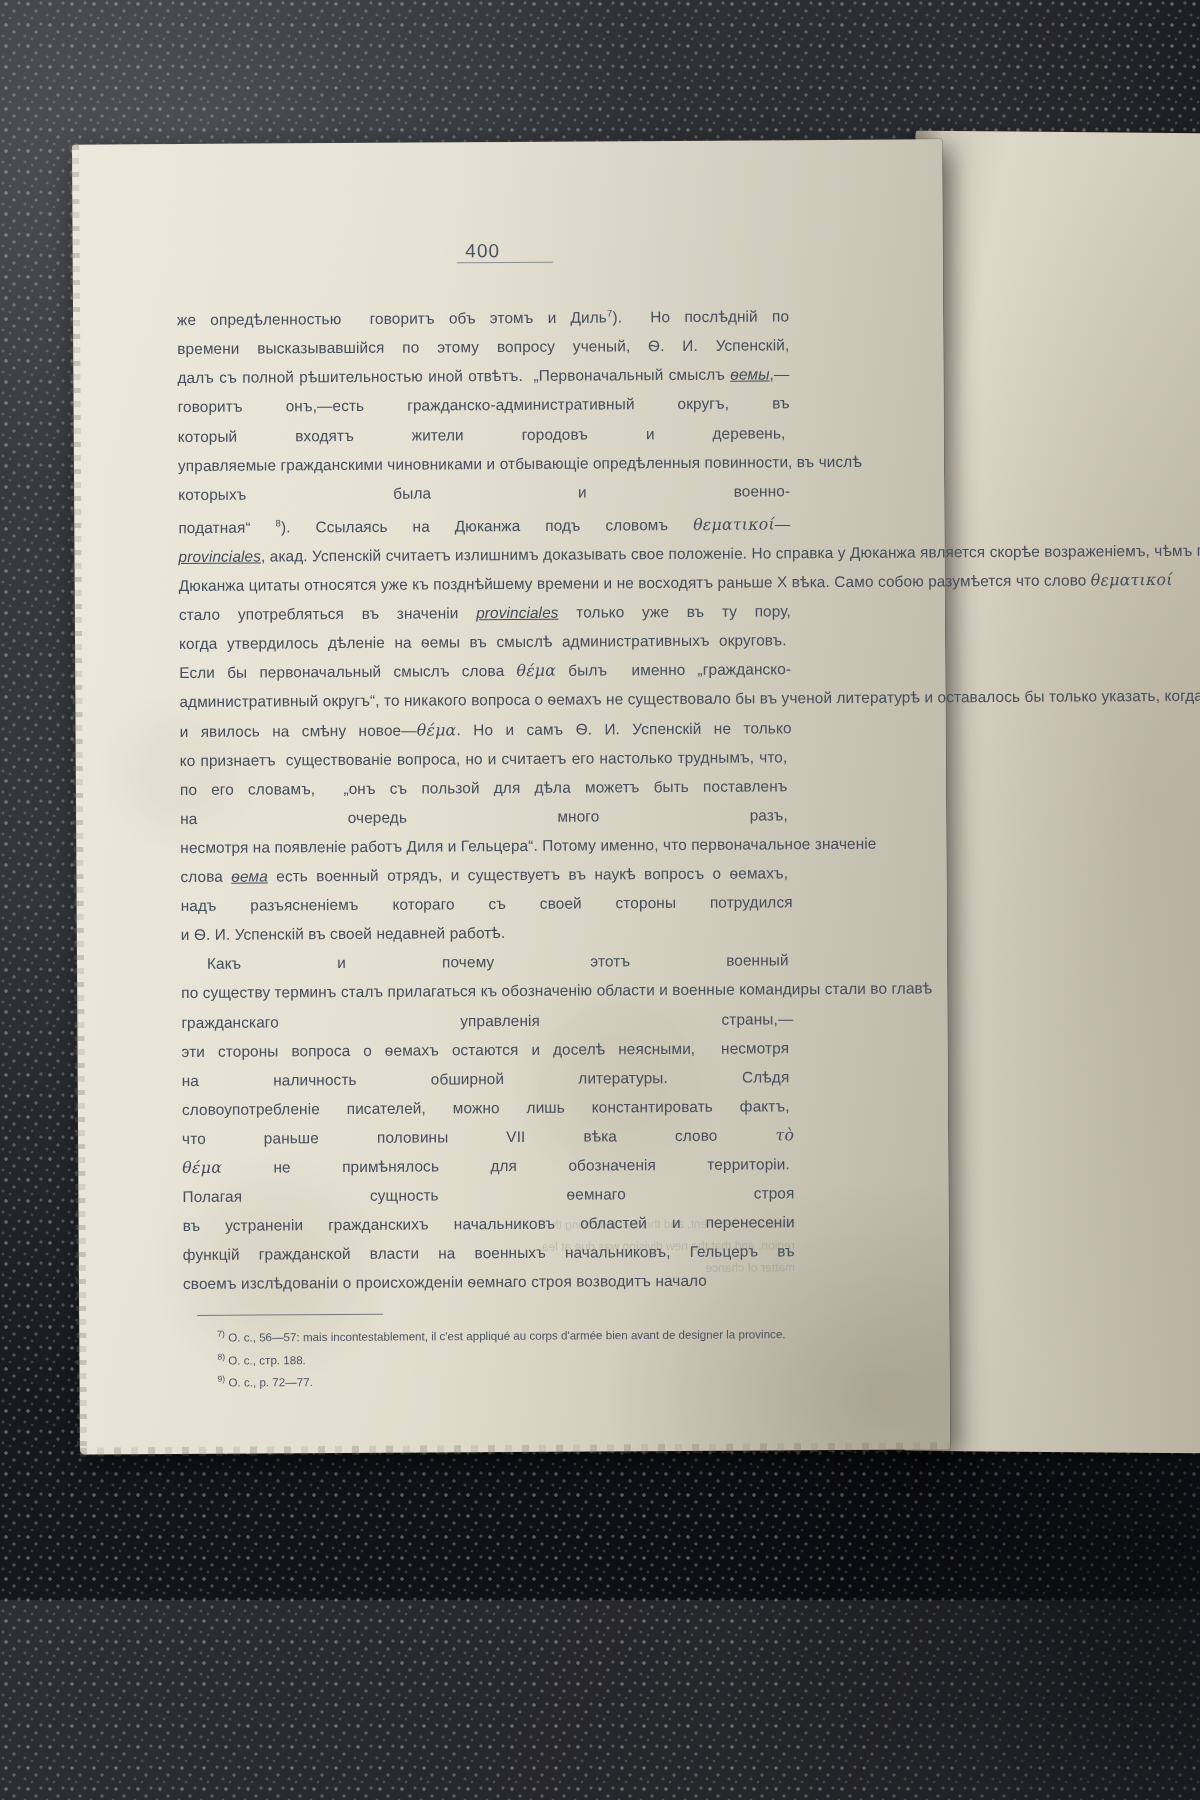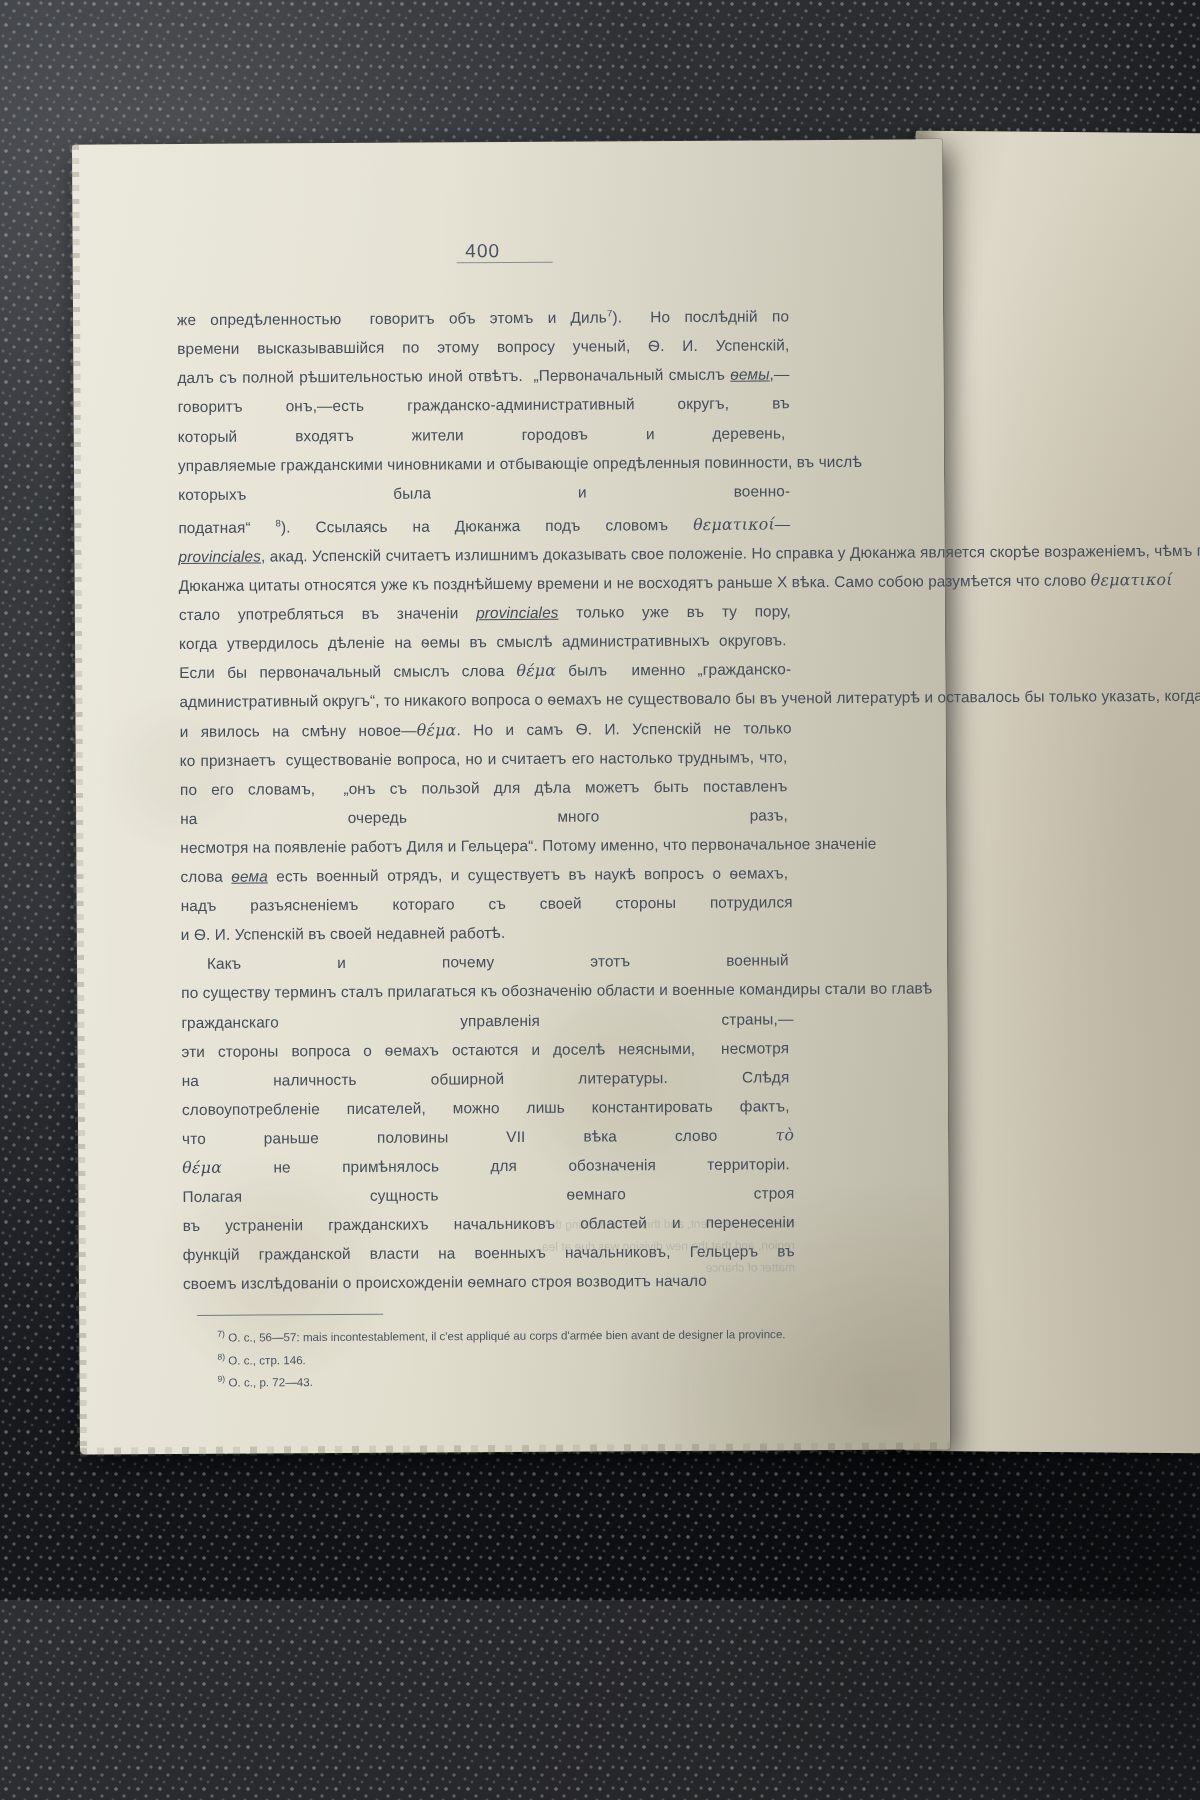--- a/index.html
+++ b/index.html
@@ -241,19 +241,19 @@
       <div class="body-text">
         <p>же&nbsp;опредѣленностью&nbsp; говоритъ&nbsp;объ&nbsp;этомъ&nbsp;и&nbsp;Диль<span class="sup">7</span>).&nbsp; Но&nbsp;послѣдній&nbsp;по времени&nbsp;высказывавшійся&nbsp;по&nbsp;этому&nbsp;вопросу&nbsp;ученый,&nbsp;Ѳ.&nbsp;И.&nbsp;Успенскій, далъ&nbsp;съ&nbsp;полной&nbsp;рѣшительностью&nbsp;иной&nbsp;отвѣтъ.&nbsp; „Первоначальный&nbsp;смыслъ <span class="it">ѳемы</span>,—говоритъ&nbsp;онъ,—есть&nbsp;гражданско-административный&nbsp;округъ,&nbsp;въ который&nbsp;входятъ&nbsp;жители&nbsp;городовъ&nbsp;и&nbsp;деревень,&nbsp; управляемые&nbsp;гражданскими&nbsp;чиновниками&nbsp;и&nbsp;отбывающіе&nbsp;опредѣленныя&nbsp;повинности,&nbsp;въ&nbsp;числѣ которыхъ&nbsp;была&nbsp;и&nbsp;военно-податная“&nbsp;<span class="sup">8</span>).&nbsp;Ссылаясь&nbsp;на&nbsp;Дюканжа&nbsp;подъ&nbsp;словомъ&nbsp;<span class="gk">θεματικοί</span>—<span class="it">provinciales</span>,&nbsp;акад.&nbsp;Успенскій&nbsp;считаетъ&nbsp;излишнимъ&nbsp;доказывать&nbsp;свое&nbsp;положеніе.&nbsp;Но&nbsp;справка&nbsp;у&nbsp;Дюканжа&nbsp;является&nbsp;скорѣе&nbsp;возраженіемъ,&nbsp;чѣмъ&nbsp;подтвержденіемъ&nbsp;этой&nbsp;теоріи:&nbsp;всѣ&nbsp;приведенныя&nbsp;у Дюканжа&nbsp;цитаты&nbsp;относятся&nbsp;уже&nbsp;къ&nbsp;позднѣйшему&nbsp;времени&nbsp;и&nbsp;не&nbsp;восходятъ&nbsp;раньше&nbsp;X&nbsp;вѣка.&nbsp;Само&nbsp;собою&nbsp;разумѣется&nbsp;что&nbsp;слово&nbsp;<span class="gk">θεματικοί</span> стало&nbsp;употребляться&nbsp;въ&nbsp;значеніи&nbsp;<span class="it">provinciales</span>&nbsp;только&nbsp;уже&nbsp;въ&nbsp;ту&nbsp;пору, когда&nbsp;утвердилось&nbsp;дѣленіе&nbsp;на&nbsp;ѳемы&nbsp;въ&nbsp;смыслѣ&nbsp;административныхъ округовъ.&nbsp; Если&nbsp;бы&nbsp;первоначальный&nbsp;смыслъ&nbsp;слова&nbsp;<span class="gk">θέμα</span>&nbsp;былъ&nbsp; именно „гражданско-административный&nbsp;округъ“,&nbsp;то&nbsp;никакого&nbsp;вопроса&nbsp;о&nbsp;ѳемахъ&nbsp;не&nbsp;существовало&nbsp;бы&nbsp;въ&nbsp;ученой&nbsp;литературѣ&nbsp;и&nbsp;оставалось&nbsp;бы&nbsp;только&nbsp;указать,&nbsp;когда&nbsp;исчезло&nbsp;изъ&nbsp;употребленія&nbsp;слово&nbsp;&nbsp;(=provincia) и&nbsp;явилось&nbsp;на&nbsp;смѣну&nbsp;новое—<span class="gk">θέμα</span>.&nbsp;Но&nbsp;и&nbsp;самъ&nbsp;Ѳ.&nbsp;И.&nbsp;Успенскій&nbsp;не&nbsp;только ко&nbsp;признаетъ&nbsp; существованіе&nbsp;вопроса,&nbsp;но&nbsp;и&nbsp;считаетъ&nbsp;его&nbsp;настолько труднымъ,&nbsp;что,&nbsp; по&nbsp;его&nbsp;словамъ,&nbsp; „онъ&nbsp;съ&nbsp;пользой&nbsp;для&nbsp;дѣла&nbsp;можетъ быть&nbsp;поставленъ&nbsp; на&nbsp;очередь&nbsp;много&nbsp;разъ,&nbsp; несмотря&nbsp;на&nbsp;появленіе&nbsp;работъ&nbsp;Диля&nbsp;и&nbsp;Гельцера“.&nbsp;Потому&nbsp;именно,&nbsp;что&nbsp;первоначальное&nbsp;значеніе слова&nbsp;<span class="it">ѳема</span>&nbsp;есть&nbsp;военный&nbsp;отрядъ,&nbsp;и&nbsp;существуетъ&nbsp;въ&nbsp;наукѣ&nbsp;вопросъ&nbsp;о ѳемахъ,&nbsp; надъ&nbsp;разъясненіемъ&nbsp;котораго&nbsp;съ&nbsp;своей&nbsp;стороны&nbsp;потрудился и&nbsp;Ѳ.&nbsp;И.&nbsp;Успенскій&nbsp;въ&nbsp;своей&nbsp;недавней&nbsp;работѣ.</p>
 
         <p>Какъ&nbsp;и&nbsp;почему&nbsp;этотъ&nbsp;военный&nbsp; по&nbsp;существу&nbsp;терминъ&nbsp;сталъ&nbsp;прилагаться&nbsp;къ&nbsp;обозначенію&nbsp;области&nbsp;и&nbsp;военные&nbsp;командиры&nbsp;стали&nbsp;во&nbsp;главѣ гражданскаго&nbsp;управленія&nbsp;страны,—эти&nbsp;стороны&nbsp;вопроса&nbsp;о&nbsp;ѳемахъ&nbsp;остаются&nbsp;и&nbsp;доселѣ&nbsp;неясными,&nbsp; несмотря&nbsp; на&nbsp;наличность&nbsp;обширной&nbsp;литературы.&nbsp;Слѣдя&nbsp; словоупотребленіе&nbsp;писателей,&nbsp;можно&nbsp;лишь&nbsp;константировать&nbsp;фактъ,&nbsp; что&nbsp;раньше&nbsp;половины&nbsp;VII&nbsp;вѣка&nbsp;слово&nbsp;<span class="gk">τὸ θέμα</span>&nbsp;не&nbsp;примѣнялось&nbsp;для&nbsp;обозначенія&nbsp;территоріи.&nbsp; Полагая&nbsp;сущность&nbsp;ѳемнаго&nbsp;строя въ&nbsp;устраненіи&nbsp;гражданскихъ&nbsp;начальниковъ&nbsp;областей&nbsp;и&nbsp;перенесеніи функцій&nbsp;гражданской&nbsp;власти&nbsp;на&nbsp;военныхъ&nbsp;начальниковъ,&nbsp;Гельцеръ&nbsp;въ своемъ&nbsp;изслѣдованіи&nbsp;о&nbsp;происхожденіи&nbsp;ѳемнаго&nbsp;строя&nbsp;возводитъ&nbsp;начало</p>
       </div>
 
       <div class="fn-rule"></div>
 
       <div class="footnotes">
         <p class="fn-ind"><span class="fn-sup">7)</span> <span>O. c., 56—57: mais incontestablement, il c'est appliqué au corps d'armée bien avant de designer la province.</span></p>
-        <p class="fn-ind"><span class="fn-sup">8)</span> <span>O. c., стр. 146.</span></p>
-        <p class="fn-ind"><span class="fn-sup">9)</span> <span>O. c., p. 72—43.</span></p>
+        <p class="fn-ind"><span class="fn-sup">8)</span> <span>O. c., стр. 188.</span></p>
+        <p class="fn-ind"><span class="fn-sup">9)</span> <span>O. c., p. 72—77.</span></p>
       </div>
 
     </div>
   </div>
 </div>
 
 </body></html>

